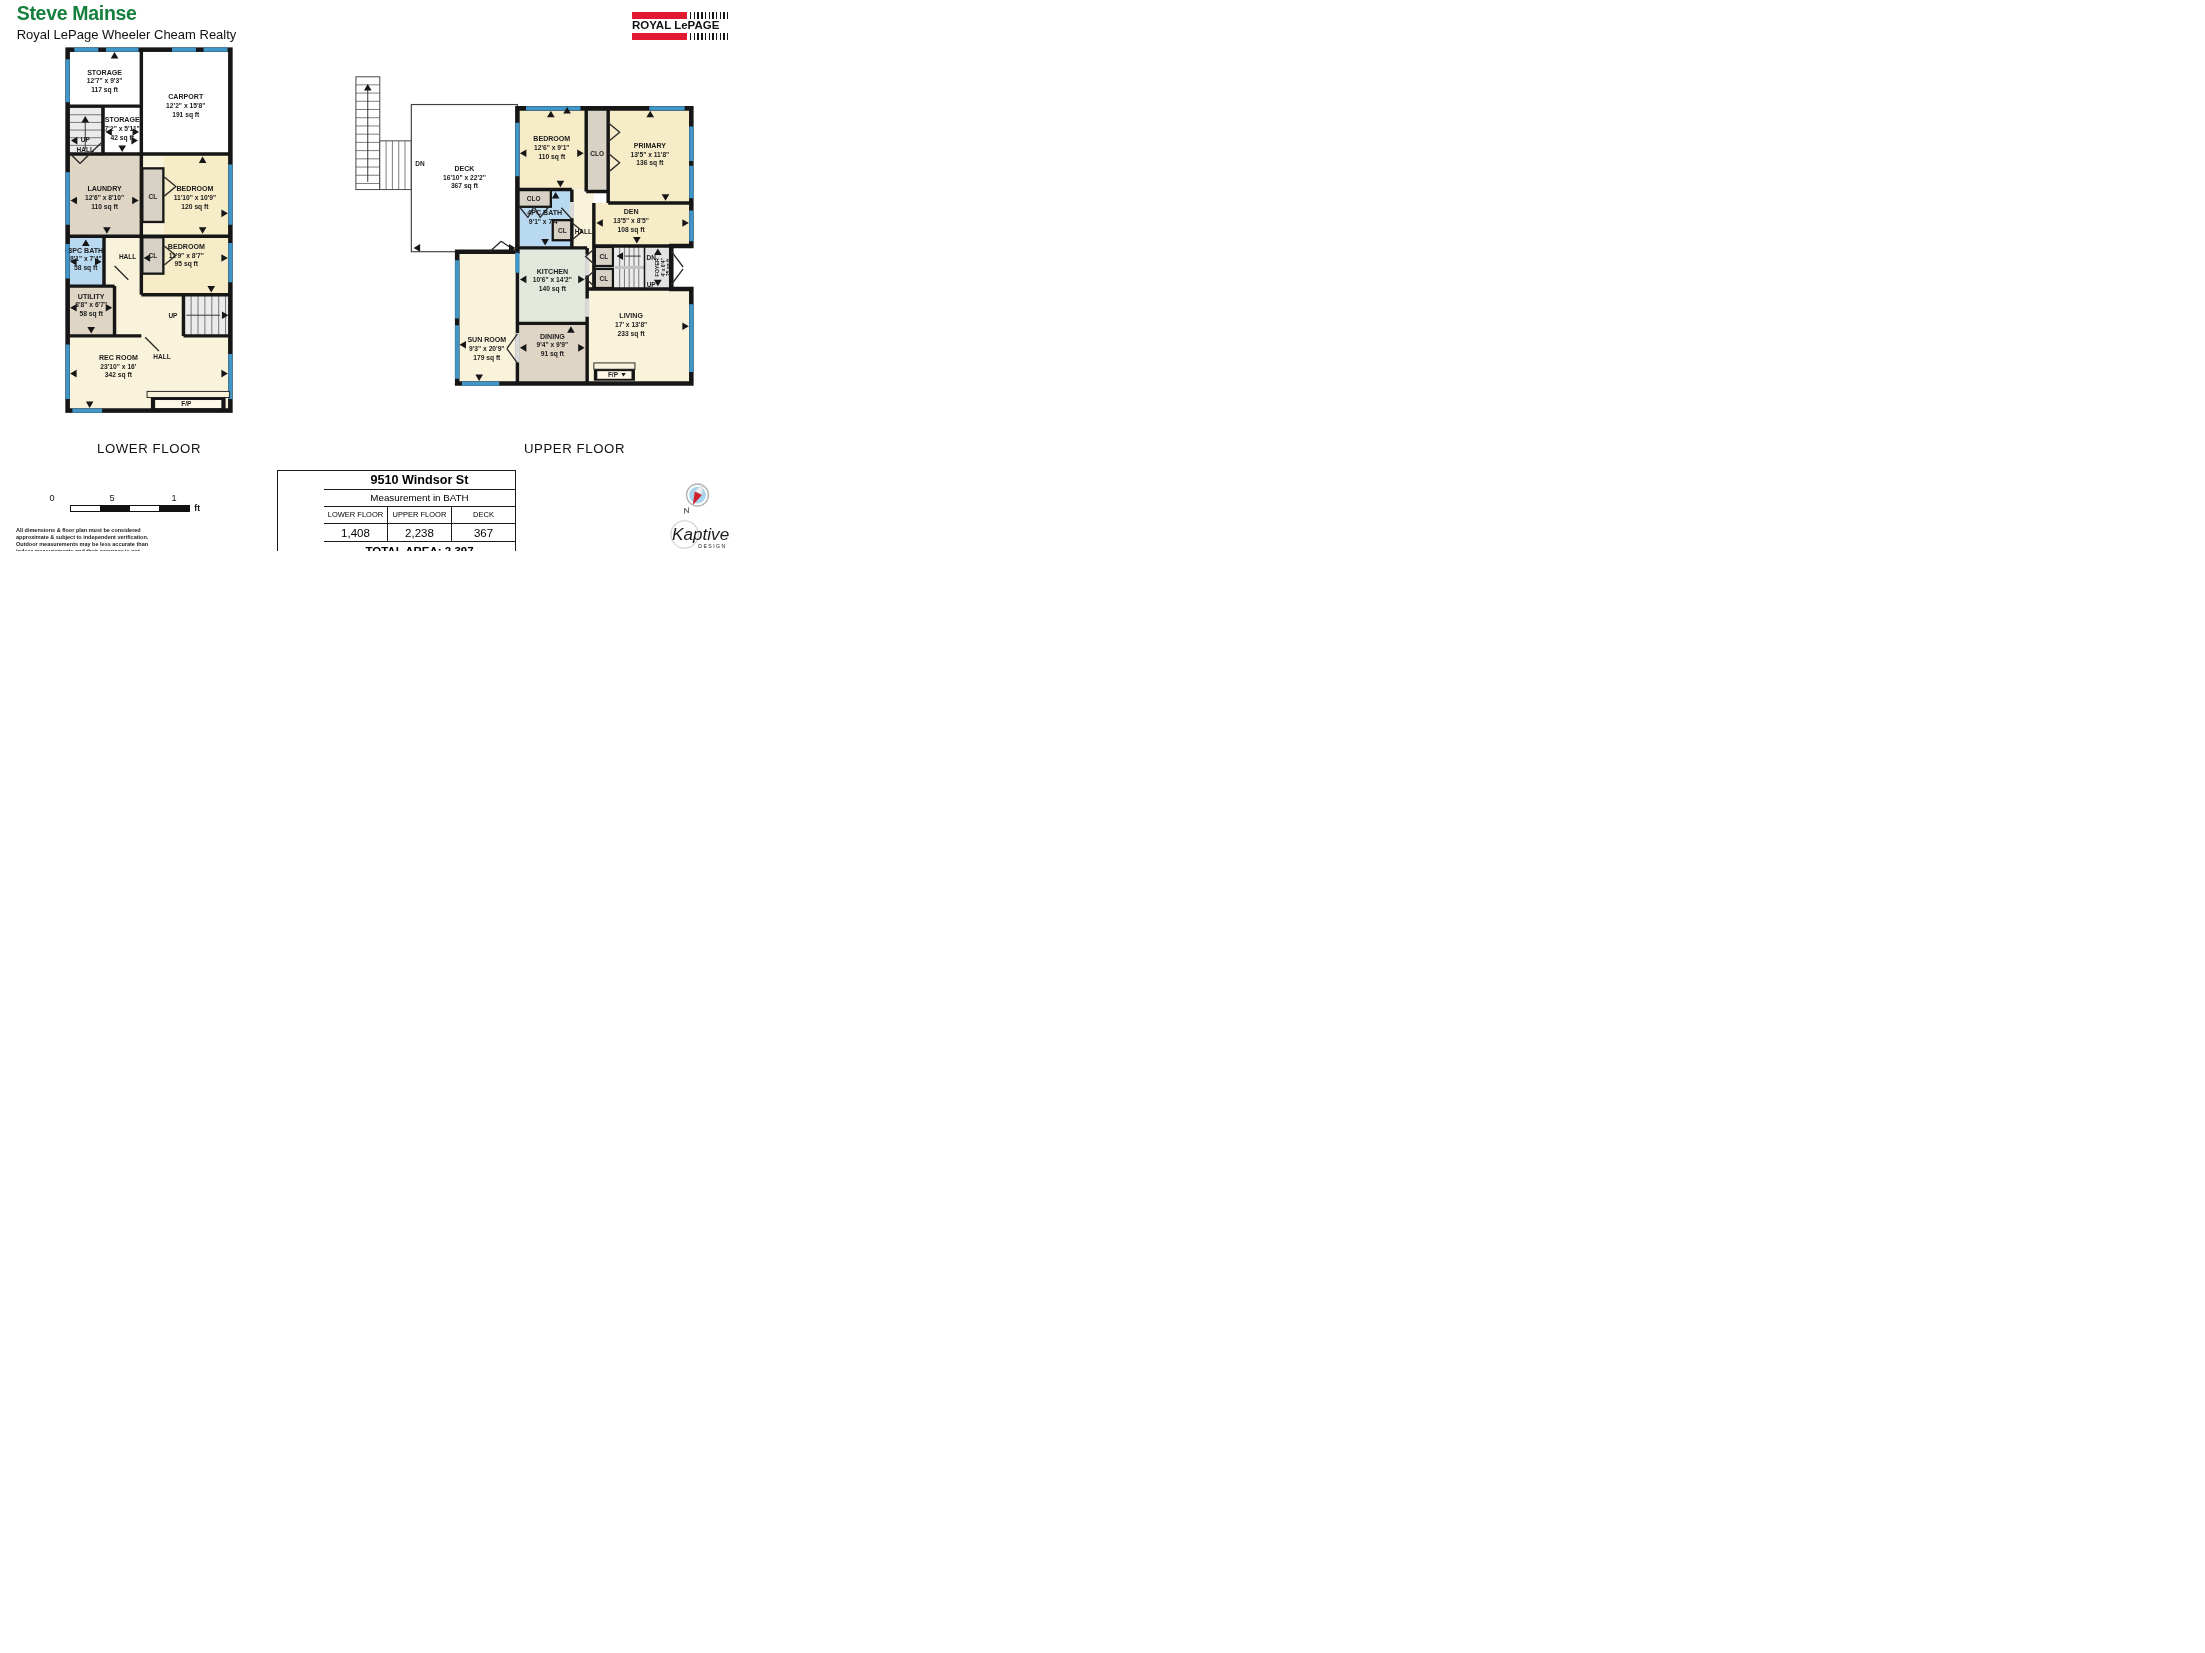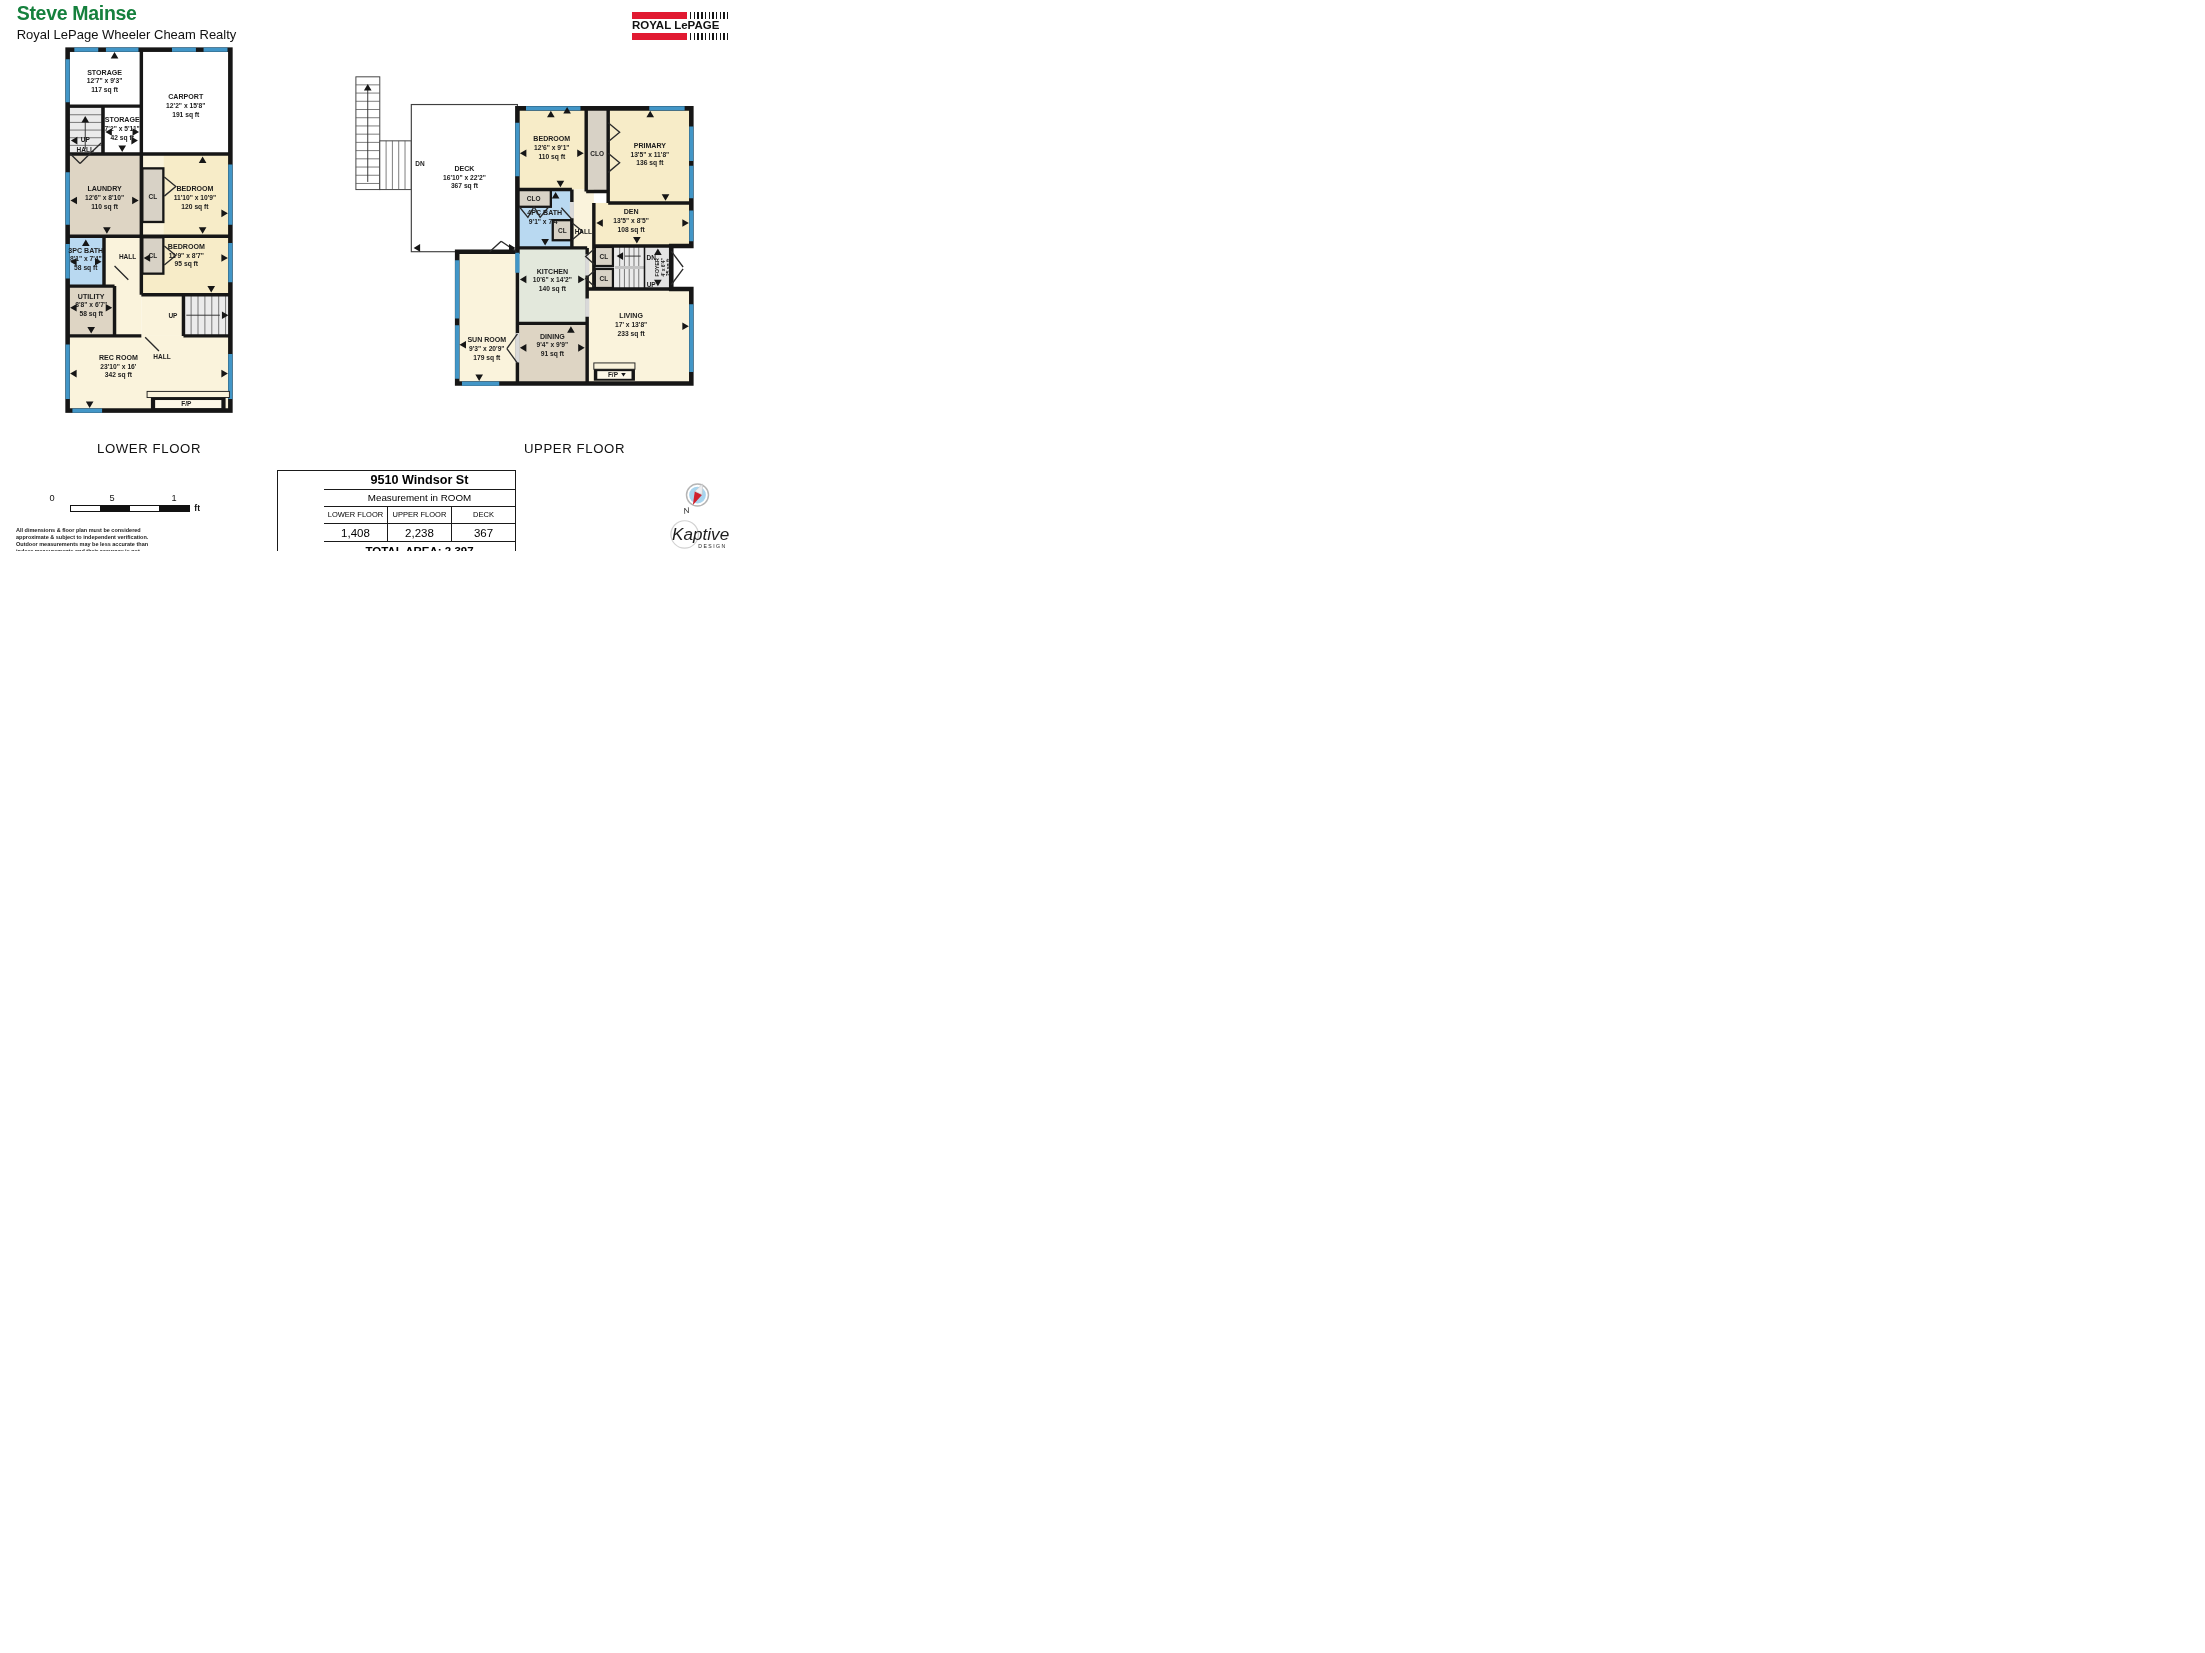--- a/index.html
+++ b/index.html
@@ -344,21 +344,21 @@
       <text class="rd" x="3300" y="1754">233 sq ft</text>
       <text class="sm" x="3205" y="1970">F/P</text>
     </g>
   </svg>
 
   <div class="abs floor-caption" style="left:57px;top:441px;width:184px;">LOWER FLOOR</div>
   <div class="abs floor-caption" style="left:402px;top:441px;width:345px;">UPPER FLOOR</div>
 
   <div class="abs sumtable" style="left:277px;top:470px;padding-left:46px;">
     <div class="st-row st-address">9510 Windsor St</div>
-    <div class="st-row st-sub">Measurement in ROOM</div>
+    <div class="st-row st-sub">Measurement in BATH</div>
     <div class="st-row st-headrow" style="padding:0;display:block;">
       <div class="st-cells">
         <div class="st-cell">LOWER FLOOR</div>
         <div class="st-cell">UPPER FLOOR</div>
         <div class="st-cell">DECK</div>
       </div>
     </div>
     <div class="st-row st-valrow" style="padding:0;display:block;">
       <div class="st-cells">
         <div class="st-cell">1,408</div>

